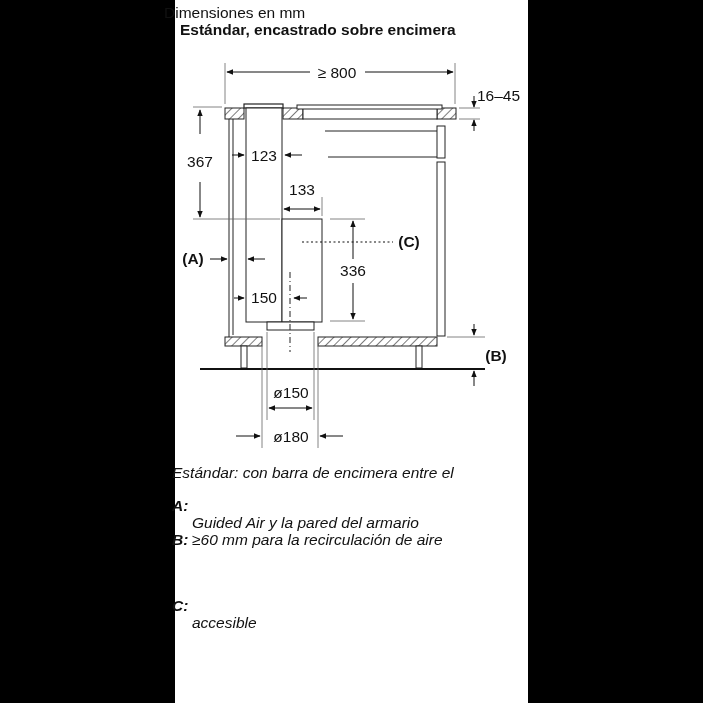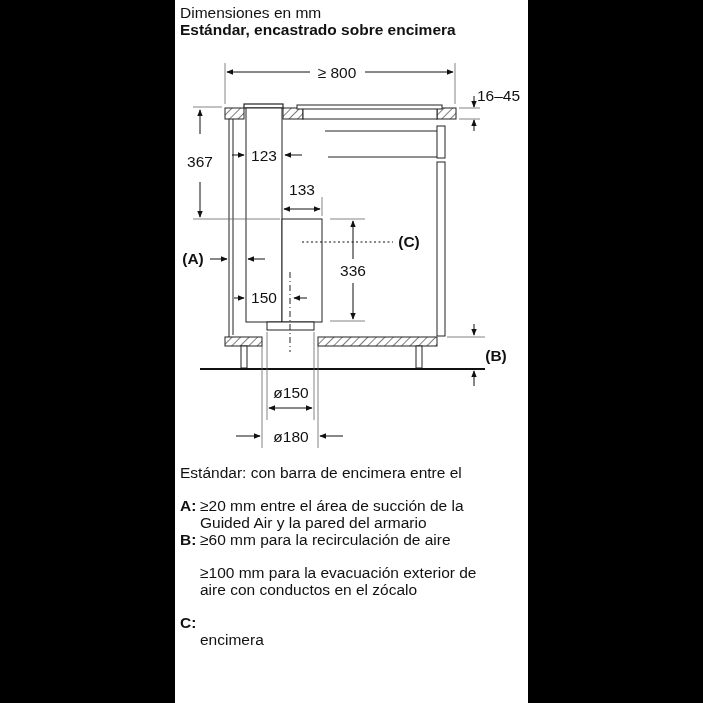--- a/index.html
+++ b/index.html
@@ -4,29 +4,29 @@
   <style>
     html, body { margin: 0; padding: 0; }
     body {
       width: 703px; height: 703px; background: #000000; position: relative; overflow: hidden;
       font-family: "Liberation Sans", sans-serif; color: #111111;
     }
     .panel {
       position: absolute; left: 175px; top: 0; width: 353px; height: 703px; background: #ffffff;
     }
     .title {
-      position: absolute; left: 180px; top: 4px; font-size: 15.5px; line-height: 17px; white-space: nowrap;
+      position: absolute; left: 164px; top: 4px; font-size: 15.5px; line-height: 17px; white-space: nowrap;
     }
     .subtitle {
       position: absolute; left: 180px; top: 21px; font-size: 15.5px; line-height: 17px; font-weight: bold; white-space: nowrap;
     }
     svg.diagram { position: absolute; left: 0; top: 0; }
     svg text { font-family: "Liberation Sans", sans-serif; fill: #111111; }
     .notes {
-      position: absolute; left: 180px; top: 464px; width: 340px; font-size: 15.5px; line-height: 17px;
+      position: absolute; left: 172px; top: 464px; width: 340px; font-size: 15.5px; line-height: 17px; font-style: italic;
     }
     .para { margin: 0; }
     .note { display: flex; }
     .note .key { font-weight: bold; width: 20px; flex: 0 0 20px; }
     .note .txt { flex: 1; }
     .gap { height: 16px; }
   </style>
 </head>
 <body>
 
@@ -134,29 +134,29 @@
   <text x="193" y="264" font-size="15.5" text-anchor="middle" font-weight="bold">(A)</text>
   <text x="409" y="247" font-size="15.5" text-anchor="middle" font-weight="bold">(C)</text>
   <text x="496" y="361" font-size="15.5" text-anchor="middle" font-weight="bold">(B)</text>
 </svg>
 
 <div class="notes">
   <p class="para">Estándar: con barra de encimera entre el</p>
   <div class="gap"></div>
   <div class="note">
     <span class="key">A:</span>
-    <span class="txt"><span>≥20 mm entre el área de succión de la</span><br><span>Guided Air y la pared del armario</span></span>
+    <span class="txt"><br><span>Guided Air y la pared del armario</span></span>
   </div>
   <div class="note">
     <span class="key">B:</span>
     <span class="txt">≥60 mm para la recirculación de aire</span>
   </div>
   <div class="gap"></div>
   <div class="note">
     <span class="key"></span>
-    <span class="txt"><span>≥100 mm para la evacuación exterior de</span><br><span>aire con conductos en el zócalo</span></span>
+    <span class="txt"><br></span>
   </div>
   <div class="gap"></div>
   <div class="note">
     <span class="key">C:</span>
-    <span class="txt"><br><span>encimera</span></span>
+    <span class="txt"><br><span>accesible</span></span>
   </div>
 </div>
 
 </body></html>

